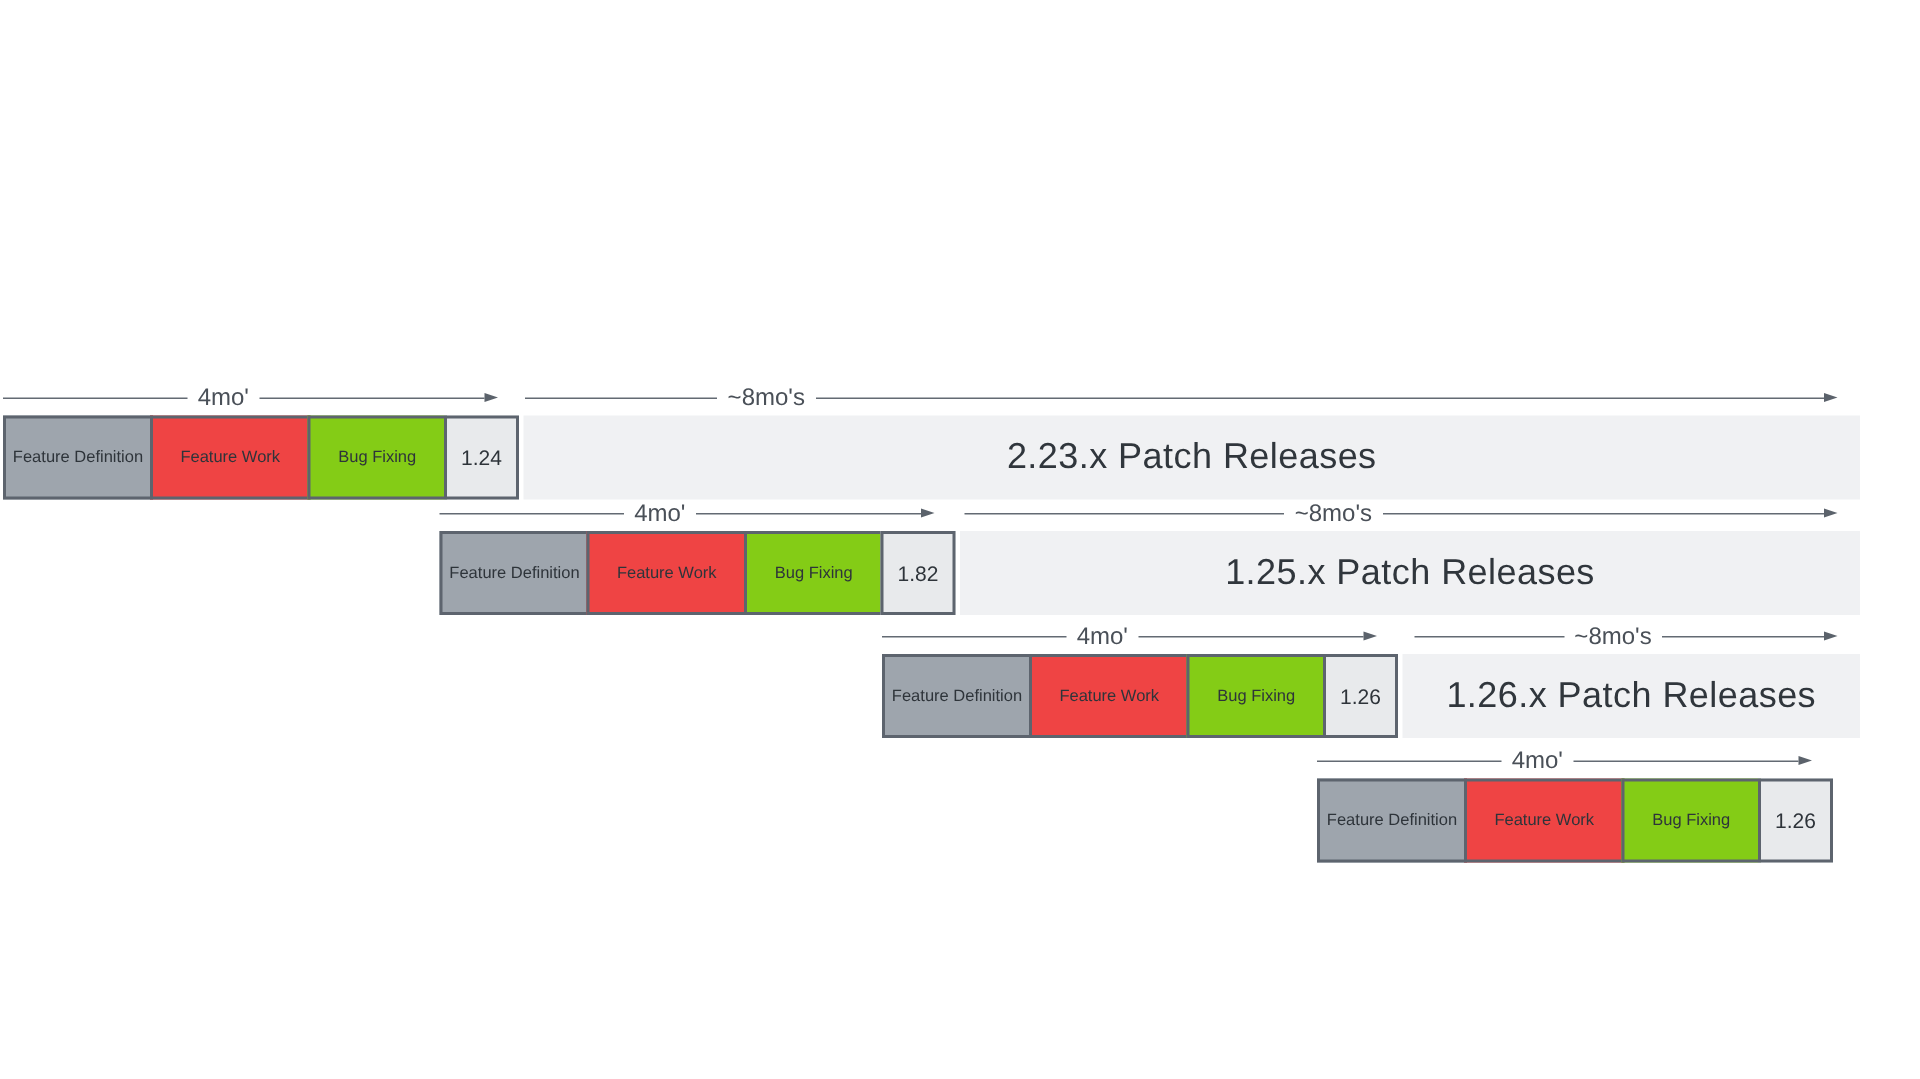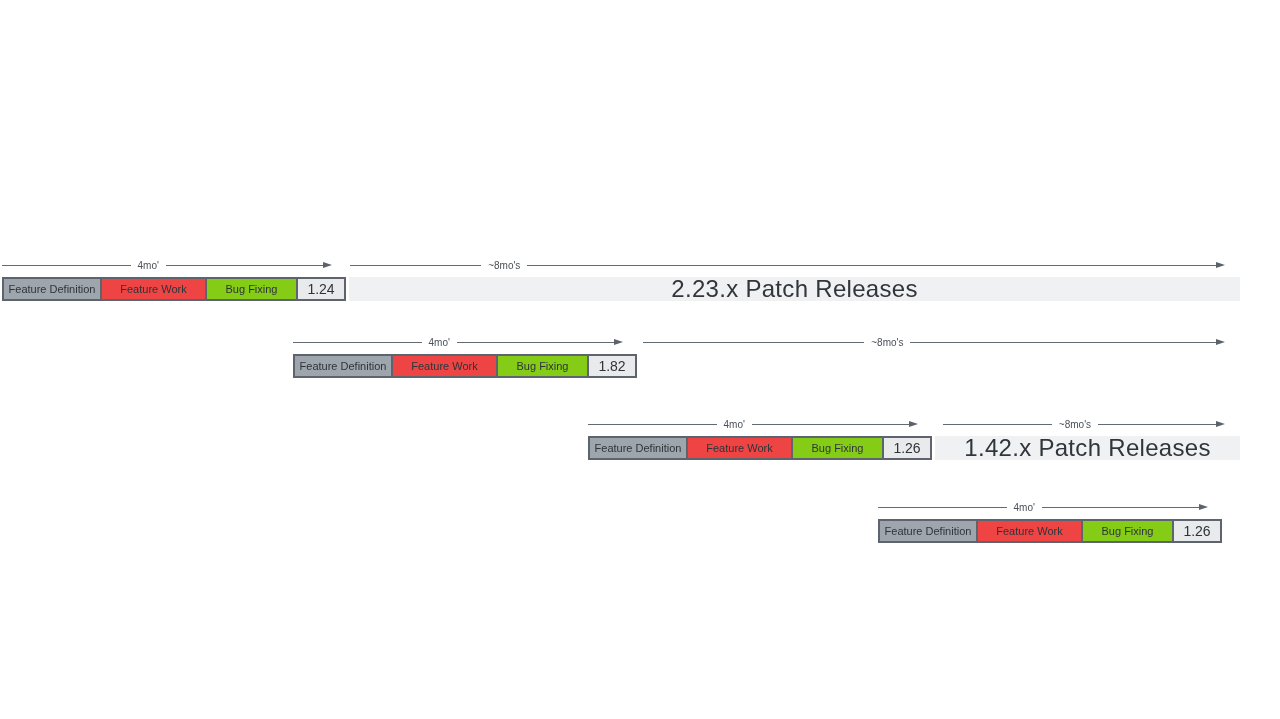--- a/index.html
+++ b/index.html
@@ -15,36 +15,36 @@
 
   
   .arrows { position: relative; height: 24px; }
   .arrow {
     position: absolute; top: 0; height: 24px;
     display: flex; align-items: center;
   }
   .seg { height: 0; border-top: 1.5px solid #636a73; }
   .duration-label {
     padding: 0 7px;
-    font-size: 10px;
+    font-size: 16px;
     color: #4a5058;
     white-space: nowrap;
     line-height: 1;
     transform: translateY(1px);
   }
   .arrow-head {
     width: 0; height: 0;
     border-left: 9px solid #5b626b;
     border-top: 3.5px solid transparent;
     border-bottom: 3.5px solid transparent;
     flex: 0 0 auto;
   }
 
   
-  .boxes { display: flex; height: 24px; border-radius: 12px; }
+  .boxes { display: flex; height: 56px; border-radius: 12px; }
   .phase, .version-box {
     box-sizing: border-box;
     border: 2px solid #5d646e;
     display: flex; align-items: center; justify-content: center;
     text-align: center;
     font-size: 11px;
     line-height: 1.3;
     color: #2e343a;
     flex: 0 0 auto;
   }
@@ -129,20 +129,23 @@
         </div>
       <div class="phase phase-fw">
           <span class="phase-label">Feature Work</span>
         </div>
       <div class="phase phase-bf">
           <span class="phase-label">Bug Fixing</span>
         </div>
       <div class="version-box">
           <span class="version-label">1.82</span>
         </div>
+      <div class="patch-bar">
+          <span class="patch-label">1.25.x Patch Releases</span>
+        </div>
     </div>
   </div>
 
   <div class="row" style="left:588px; top:412px; width:652px;">
     <div class="arrows">
       <div class="arrow" style="left:0; width:330px;">
         <div class="seg" style="flex-grow:0.45;"></div>
         <span class="duration-label">4mo'</span>
         <div class="seg" style="flex-grow:0.55;"></div>
         <div class="arrow-head"></div>
@@ -161,21 +164,21 @@
       <div class="phase phase-fw">
           <span class="phase-label">Feature Work</span>
         </div>
       <div class="phase phase-bf">
           <span class="phase-label">Bug Fixing</span>
         </div>
       <div class="version-box">
           <span class="version-label">1.26</span>
         </div>
       <div class="patch-bar">
-          <span class="patch-label">1.42.x Patch Releases</span>
+          <span class="patch-label">1.26.x Patch Releases</span>
         </div>
     </div>
   </div>
 
   <div class="row" style="left:878px; top:495px; width:350px;">
     <div class="arrows">
       <div class="arrow" style="left:0; width:330px;">
         <div class="seg" style="flex-grow:0.45;"></div>
         <span class="duration-label">4mo'</span>
         <div class="seg" style="flex-grow:0.55;"></div>

